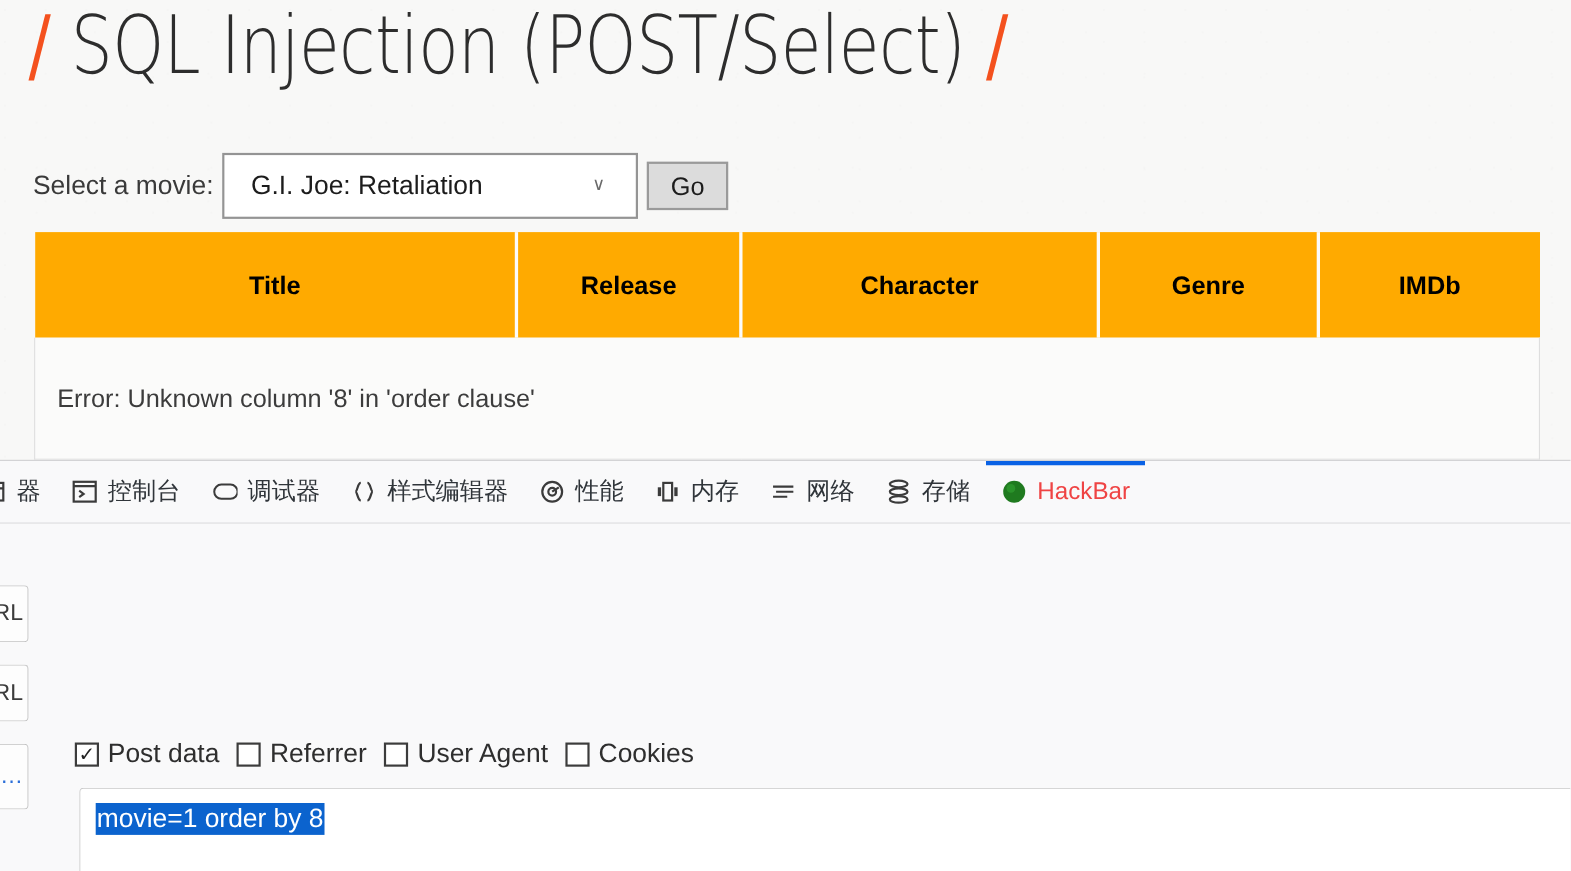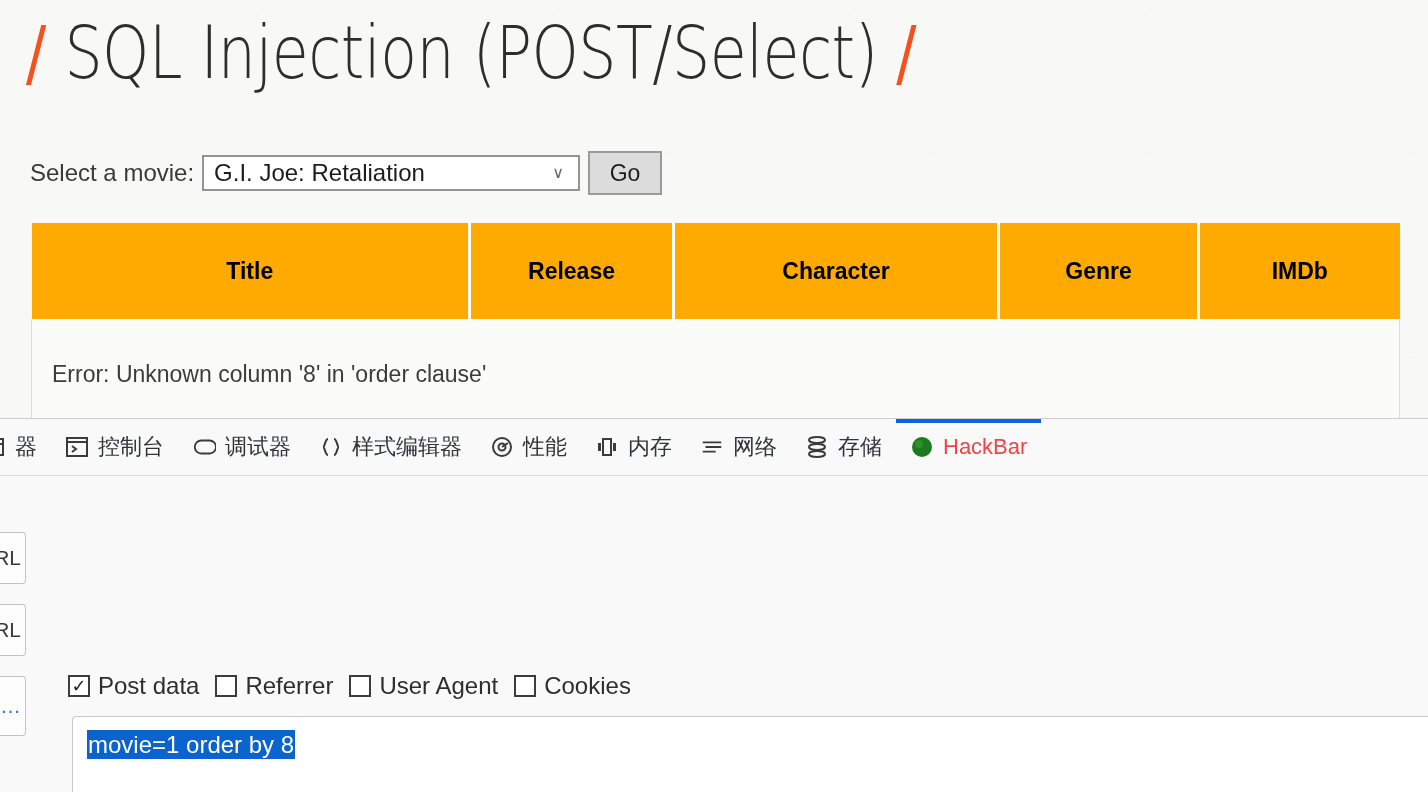--- a/index.html
+++ b/index.html
@@ -16,21 +16,21 @@
       radial-gradient(circle at 12% 30%, rgba(0,0,0,0.012) 0 1px, transparent 1px),
       radial-gradient(circle at 62% 72%, rgba(0,0,0,0.012) 0 1px, transparent 1px),
       #f8f8f7;
     background-size: 37px 29px, 53px 41px, auto;
     overflow: hidden;
   }
 
   
   .bwapp {
     position: absolute;
-    left: 0; top: 12px; width: 1428px; height: 418px;
+    left: 0; top: 0; width: 1428px; height: 418px;
     overflow: hidden;
   }
   .page-title {
     position: absolute;
     left: 26px; top: -2px;
     font-family: "DejaVu Sans", sans-serif;
     font-size: 62px;
     font-weight: 300;
     letter-spacing: -0.5px;
     color: #2d2d2d;
@@ -50,27 +50,27 @@
     align-items: center;
     gap: 8px;
   }
   .select-label {
     font-size: 24px;
     color: #3a3a3a;
     font-family: "Liberation Sans", sans-serif;
   }
   .movie-select {
     width: 378px;
-    height: 36px;
+    height: 60px;
     box-sizing: border-box;
     border: 2px solid #949494;
     background: #ffffff;
     font-size: 24px;
     color: #1c1c1c;
-    padding: 0 10px;
+    padding: 0 24px;
     display: flex;
     align-items: center;
     justify-content: space-between;
     font-family: "Liberation Sans", sans-serif;
   }
   .movie-select .chev {
     color: #6a6a6a;
     font-size: 16px;
     line-height: 1;
     margin-right: 4px;

